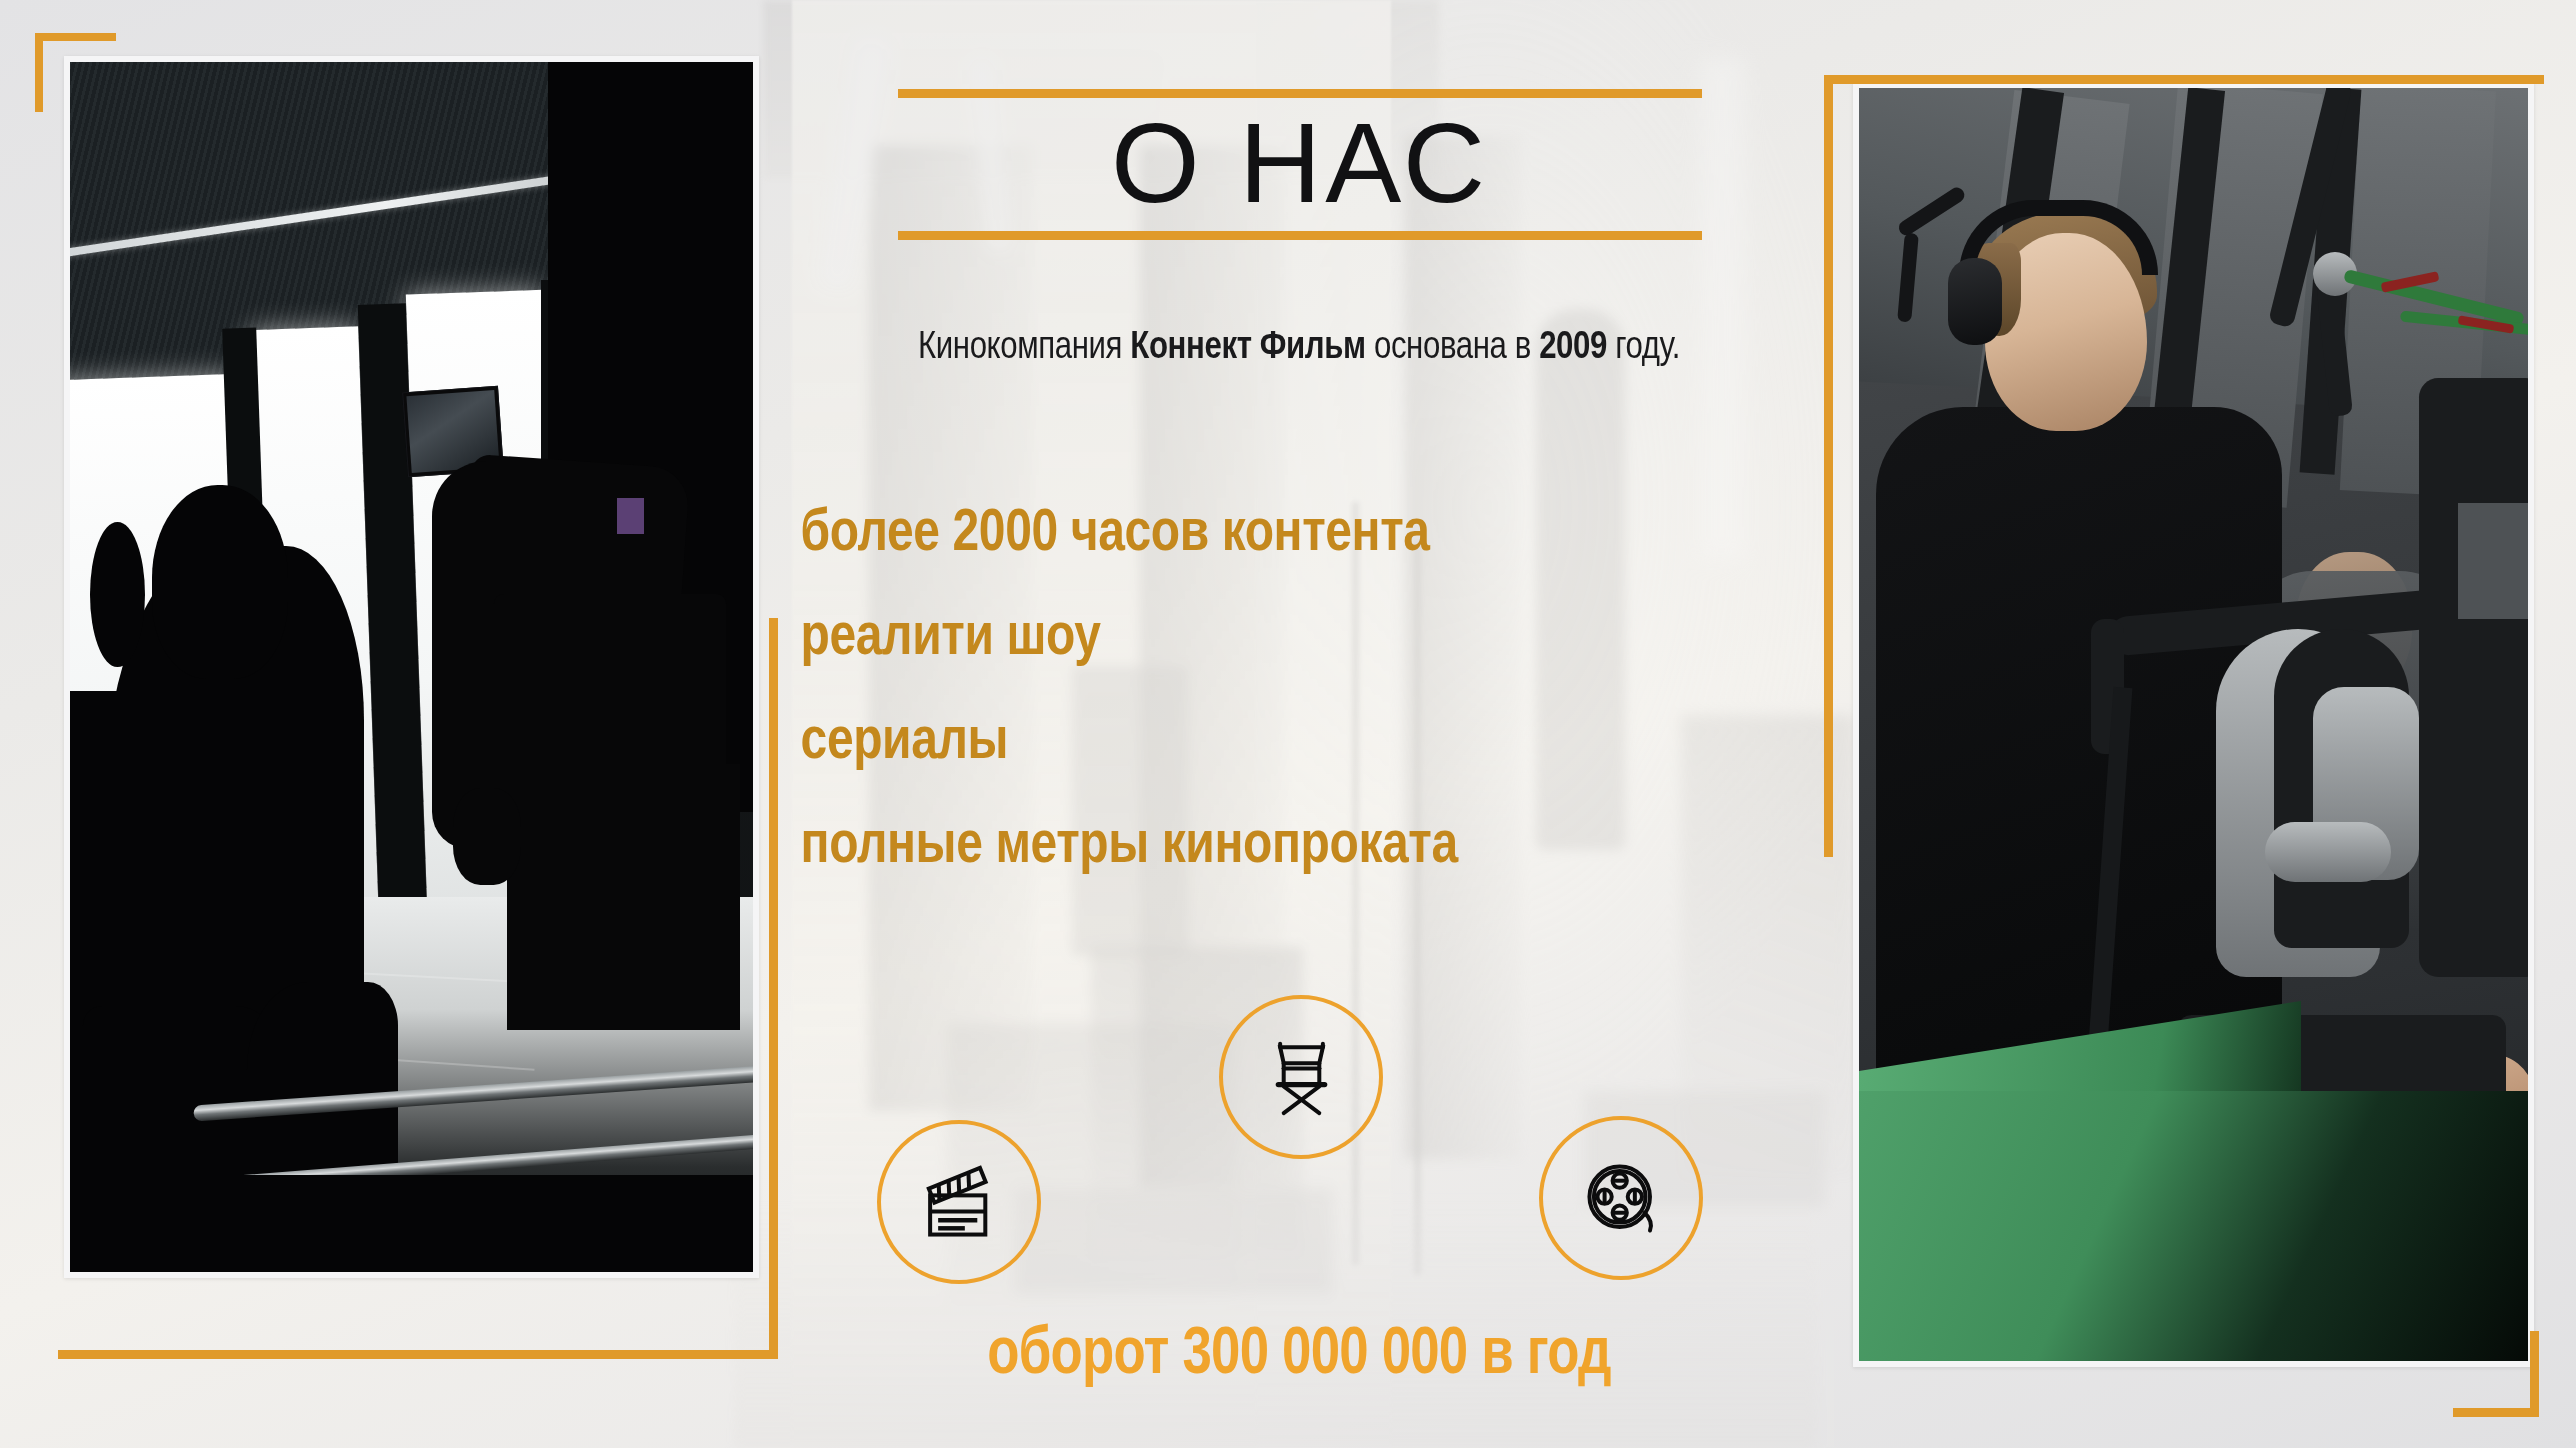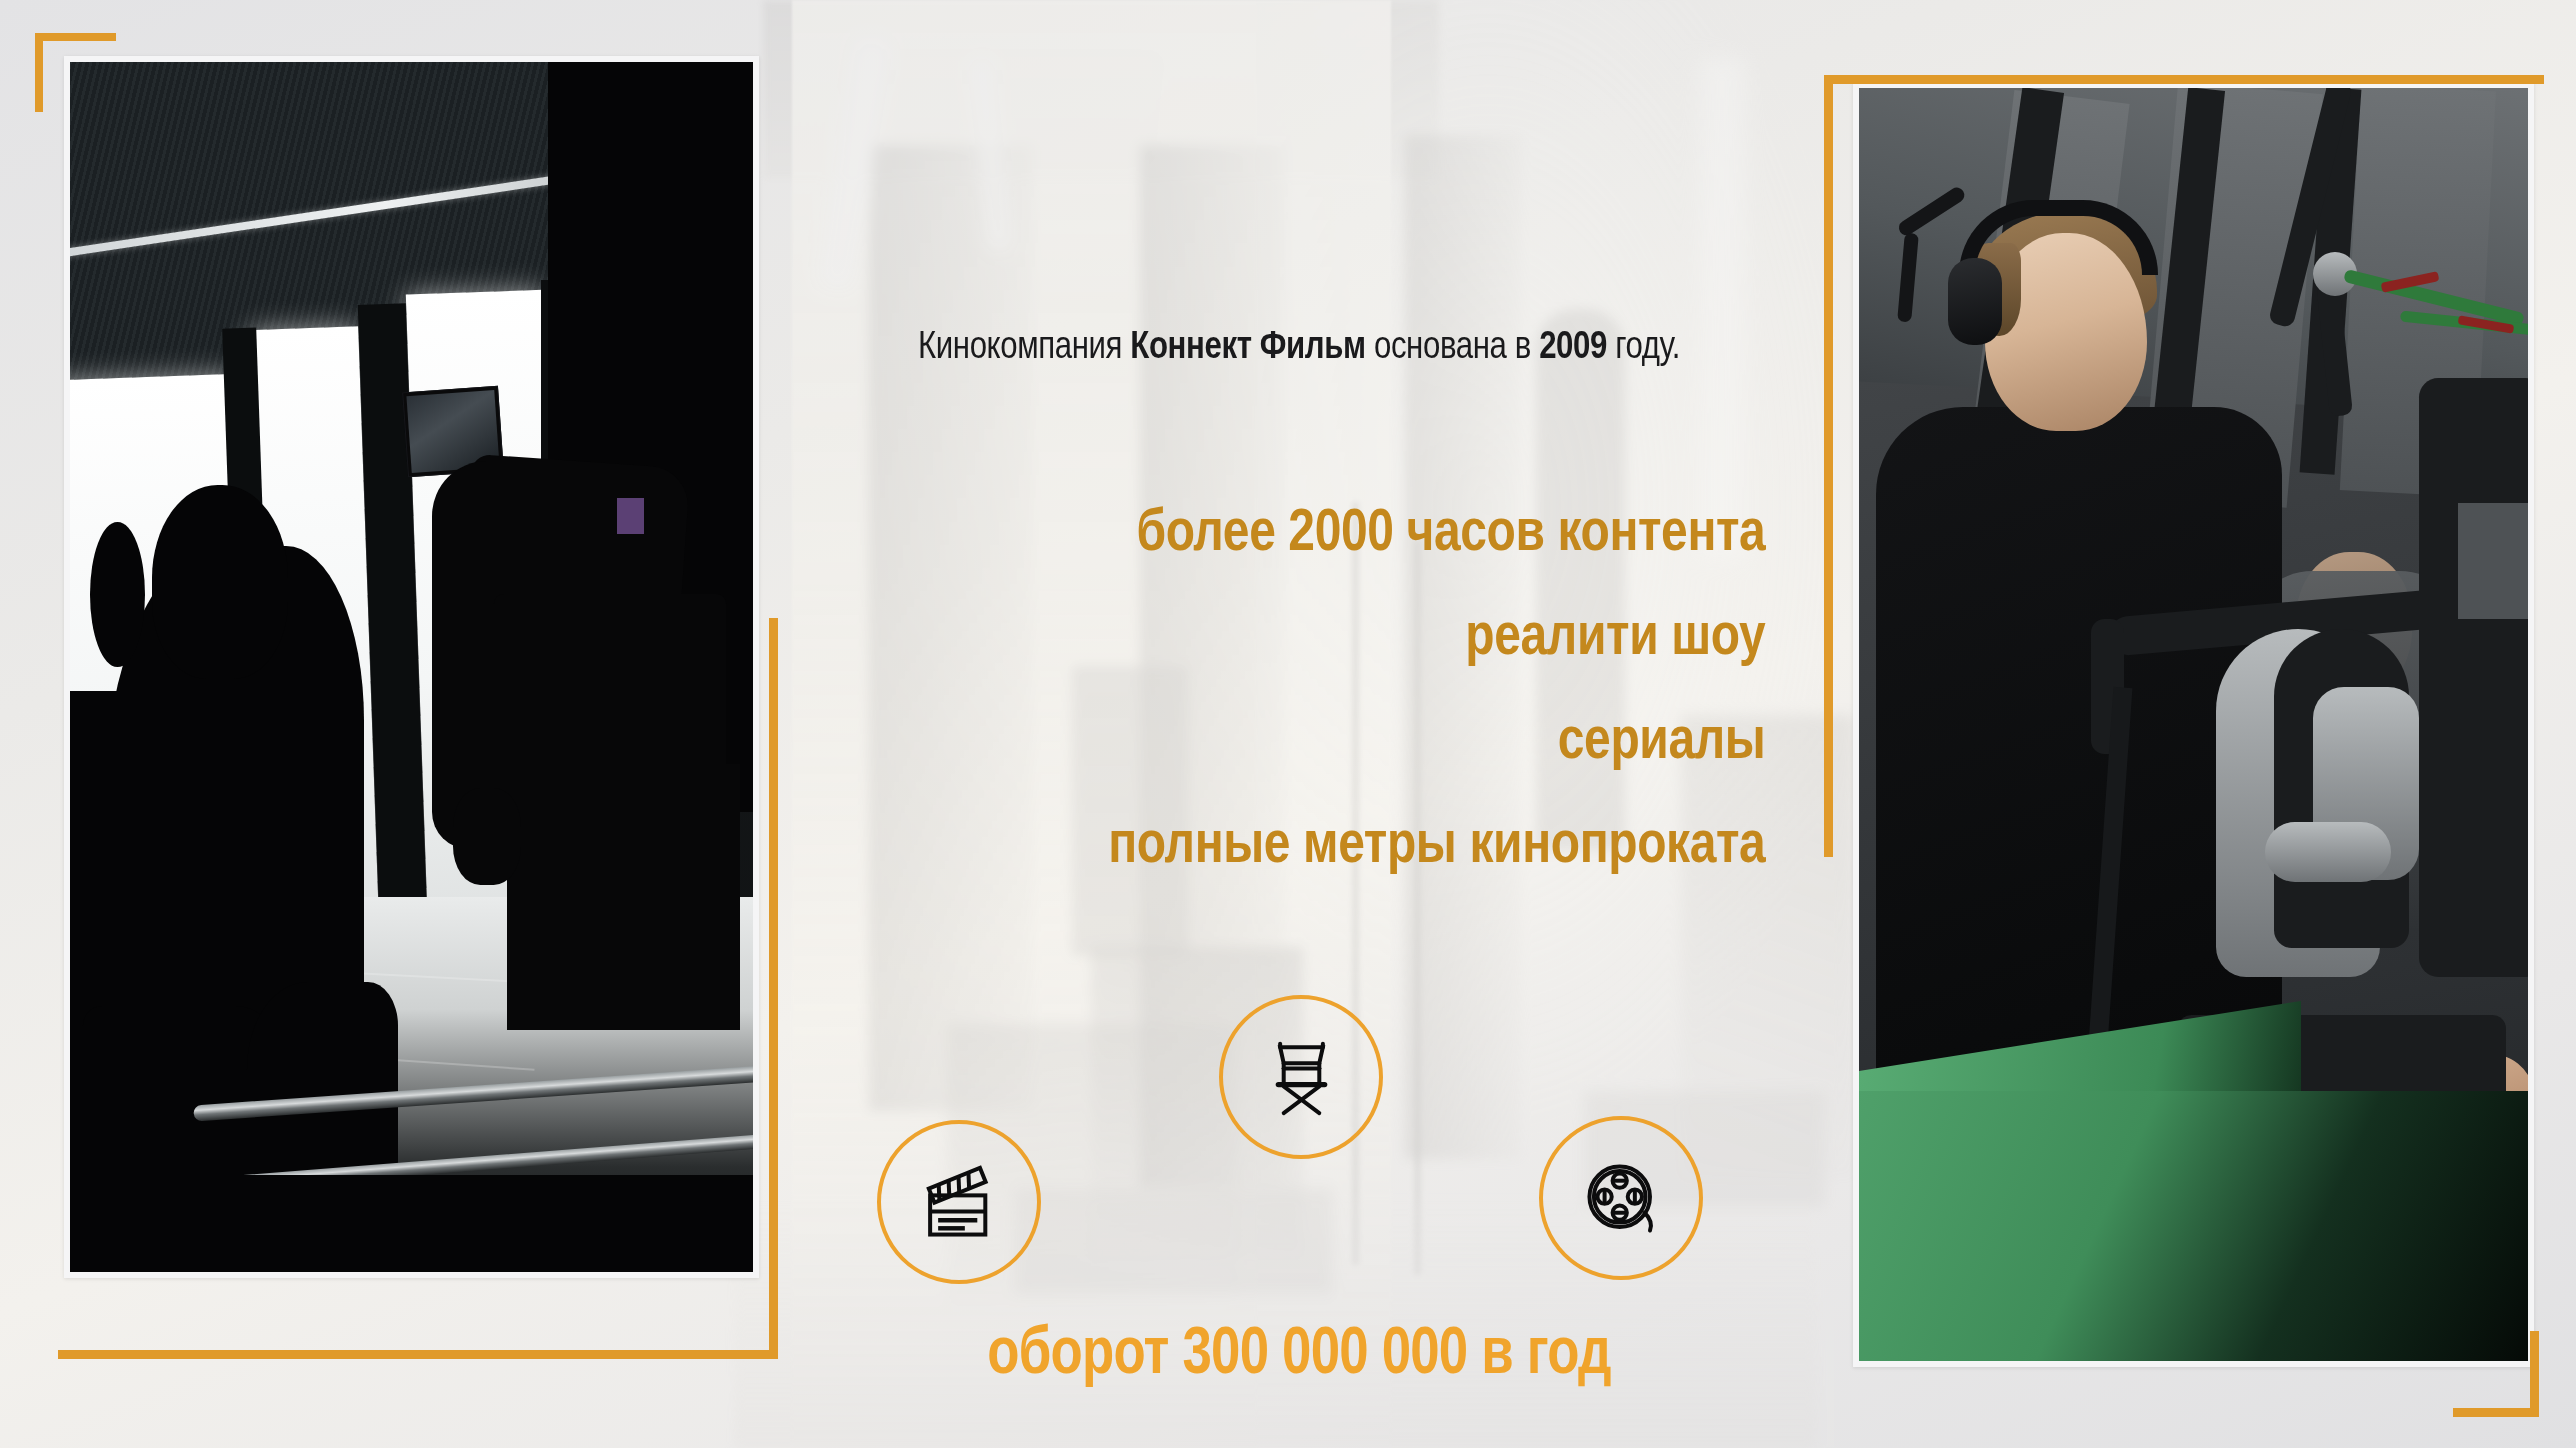--- a/index.html
+++ b/index.html
@@ -309,22 +309,22 @@
     letter-spacing: -0.5px;
     transform: scaleX(0.80);
     transform-origin: center top;
     white-space: nowrap;
   }
   #subtitle b { font-weight: 700; }
 
   
   #feature-list {
     position: absolute;
-    left: 644px; top: 500px; width: 1246px;
-    text-align: right;
+    left: 676px; top: 500px; width: 1246px;
+    text-align: left;
   }
   .feature-item {
     color: #c4881d;
     font-weight: 700;
     letter-spacing: -0.5px;
     transform: scaleX(0.80);
     white-space: nowrap;
     line-height: 1.0;
   }
   .feature-item.f0 { font-size: 60px; margin-bottom: 44px; }
@@ -482,20 +482,25 @@
 
   <div class="bracket" style="left:58px; top:1350px; width:720px; height:8.7px;"></div>
   <div class="bracket" style="left:769px; top:618px; width:8.7px; height:741px;"></div>
 
   <div class="bracket" style="left:1824px; top:75px; width:720px; height:8.7px;"></div>
   <div class="bracket" style="left:1824px; top:75px; width:8.7px; height:782px;"></div>
 
   <div class="bracket" style="left:2453px; top:1408px; width:85px; height:8.7px;"></div>
   <div class="bracket" style="left:2530px; top:1331px; width:8.7px; height:86px;"></div>
 
+  <div id="title-block">
+    <div class="title-rule"></div>
+    <div id="page-title">О НАС</div>
+    <div class="title-rule"></div>
+  </div>
 
   <div id="subtitle"><span>Кинокомпания </span><b>Коннект Фильм</b><span> основана в </span><b>2009</b><span> году.</span></div>
 
   <div id="feature-list">
     <div class="feature-item f0">более 2000 часов контента</div>
     <div class="feature-item f1">реалити шоу</div>
     <div class="feature-item f2">сериалы</div>
     <div class="feature-item f3">полные метры кинопроката</div>
   </div>
 

